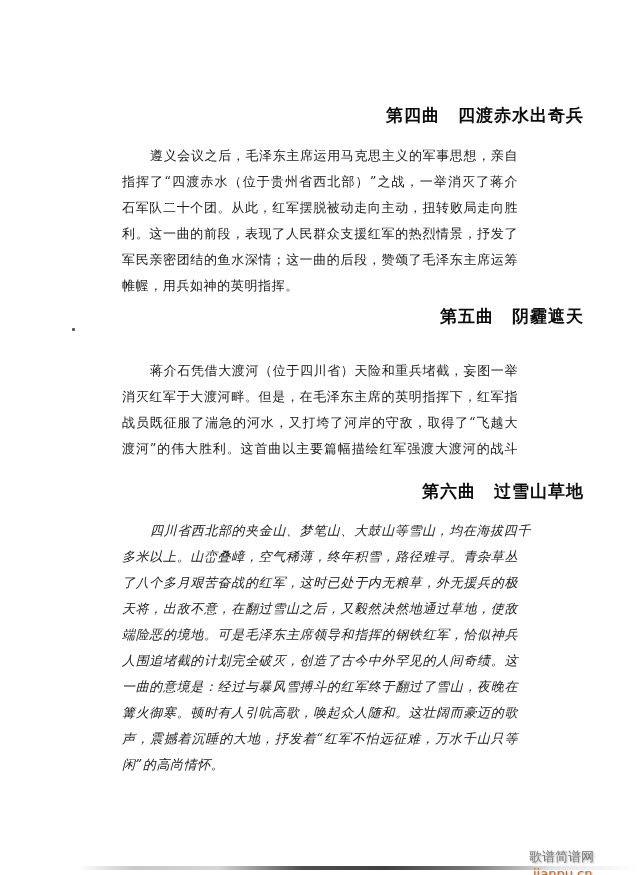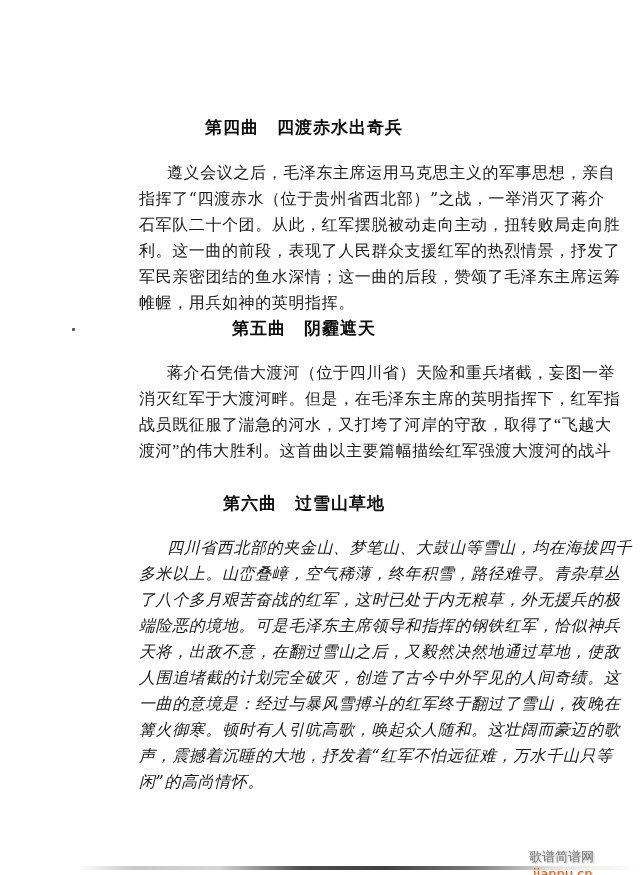--- a/index.html
+++ b/index.html
@@ -2,28 +2,28 @@
 <html><head>
 <meta charset="utf-8">
 <style>
   html, body { margin: 0; padding: 0; }
   body {
     width: 640px; height: 875px; background: #ffffff; position: relative; overflow: hidden;
     font-family: "DejaVu Sans", sans-serif; color: #141414;
   }
   .page { position: absolute; left: 0; top: 0; width: 640px; height: 875px; }
   .section-title {
-    position: absolute; left: 0; width: 584px; text-align: center;
+    position: absolute; left: 0; width: 584px; text-align: right;
     font-family: "DejaVu Sans", sans-serif; font-weight: bold; font-size: 17px;
-    letter-spacing: 1px; color: #0d0d0d; margin: 12px;
+    letter-spacing: 1px; color: #0d0d0d; margin: 0;
   }
   .section-title .gap { display: inline-block; width: 18px; }
   .para {
-    position: absolute; left: 122px; width: 396px; margin: 17px;
-    font-family: "DejaVu Serif", serif; font-size: 16px; line-height: 26px;
+    position: absolute; left: 122px; width: 396px; margin: 0;
+    font-family: "DejaVu Serif", serif; font-size: 13px; line-height: 26px;
     color: #1a1a1a; text-align: justify; letter-spacing: 0.6px;
   }
   .para .line { display: block; white-space: nowrap; text-align-last: justify; }
   .para .line.last { text-align-last: left; }
   .para .line.indent { padding-left: 28px; }
   .mark { position: absolute; width: 3px; height: 3px; background: #555; border-radius: 1px; }
   .footer-strip {
     position: absolute; left: 78px; top: 866px; width: 560px; height: 4px;
     background: linear-gradient(to right, #fff 0%, #bbb 10%, #ccc 25%, #222 40%, #111 55%, #555 70%, #ddd 85%, #fff 100%);
     opacity: 0.8;
@@ -47,36 +47,36 @@
     <span class="line">指挥了“四渡赤水（位于贵州省西北部）”之战，一举消灭了蒋介</span>
     <span class="line">石军队二十个团。从此，红军摆脱被动走向主动，扭转败局走向胜</span>
     <span class="line">利。这一曲的前段，表现了人民群众支援红军的热烈情景，抒发了</span>
     <span class="line">军民亲密团结的鱼水深情；这一曲的后段，赞颂了毛泽东主席运筹</span>
     <span class="line last">帷幄，用兵如神的英明指挥。</span>
   </div>
 
   <h2 class="section-title" style="top:305px;">
     <span>第五曲</span><span class="gap"></span><span>阴霾遮天</span>
   </h2>
-  <div class="para" style="top:343px;font-family:Liberation Serif, serif;">
+  <div class="para" style="top:358px;">
     <span class="line indent">蒋介石凭借大渡河（位于四川省）天险和重兵堵截，妄图一举</span>
     <span class="line">消灭红军于大渡河畔。但是，在毛泽东主席的英明指挥下，红军指</span>
     <span class="line">战员既征服了湍急的河水，又打垮了河岸的守敌，取得了“飞越大</span>
     <span class="line">渡河”的伟大胜利。这首曲以主要篇幅描绘红军强渡大渡河的战斗</span>
   </div>
 
   <h2 class="section-title" style="top:480px;">
     <span>第六曲</span><span class="gap"></span><span>过雪山草地</span>
   </h2>
   <div class="para" style="top:518px;font-style:italic;">
     <span class="line indent">四川省西北部的夹金山、梦笔山、大鼓山等雪山，均在海拔四千</span>
     <span class="line">多米以上。山峦叠嶂，空气稀薄，终年积雪，路径难寻。青杂草丛</span>
     <span class="line">了八个多月艰苦奋战的红军，这时已处于内无粮草，外无援兵的极</span>
+    <span class="line">天将，出敌不意，在翻过雪山之后，又毅然决然地通过草地，使敌</span>
     <span class="line">端险恶的境地。可是毛泽东主席领导和指挥的钢铁红军，恰似神兵</span>
-    <span class="line">天将，出敌不意，在翻过雪山之后，又毅然决然地通过草地，使敌</span>
     <span class="line">人围追堵截的计划完全破灭，创造了古今中外罕见的人间奇绩。这</span>
     <span class="line">一曲的意境是：经过与暴风雪搏斗的红军终于翻过了雪山，夜晚在</span>
     <span class="line">篝火御寒。顿时有人引吭高歌，唤起众人随和。这壮阔而豪迈的歌</span>
     <span class="line">声，震撼着沉睡的大地，抒发着“红军不怕远征难，万水千山只等</span>
     <span class="line last">闲”的高尚情怀。</span>
   </div>
 
   <div class="mark" style="left:72px; top:328px;"></div>
   <div class="footer-strip"></div>
 

